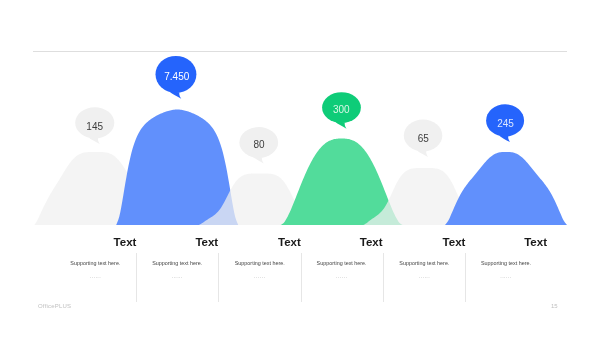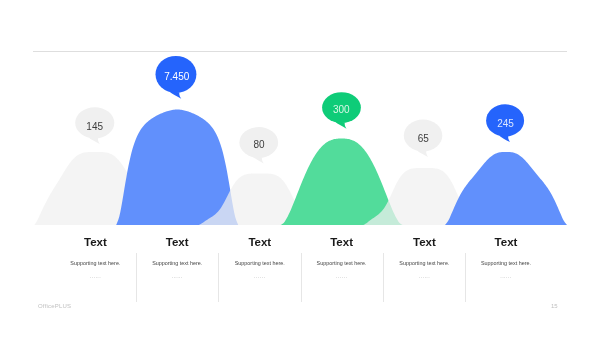--- a/index.html
+++ b/index.html
@@ -2,21 +2,21 @@
 <html><head>
 <meta charset="utf-8">
 <style>
   html,body{margin:0;padding:0;background:#fff;}
   body{width:600px;height:337px;font-family:"Liberation Sans",sans-serif;overflow:hidden;}
   #slide{position:relative;width:600px;height:337px;background:#fff;}
   .topline{position:absolute;left:33px;top:51px;width:534px;height:1px;background:#dedede;}
   svg.art{position:absolute;left:0;top:0;width:600px;height:337px;display:block;}
   .bubble-text{font-family:"Liberation Sans",sans-serif;font-size:10px;text-anchor:middle;dominant-baseline:central;}
   .col{position:absolute;width:82px;text-align:center;}
-  .colhead{font-weight:bold;font-size:11.5px;color:#1a1a1a;line-height:12px;}
+  .colhead{font-weight:bold;font-size:11.5px;color:#1a1a1a;line-height:12px;text-align:right;}
   .colsub{font-size:5.4px;color:#444;margin-top:12px;line-height:6px;}
   .coldots{font-size:5.4px;color:#9a9a9a;margin-top:7px;letter-spacing:.4px;line-height:6px;}
   .vdiv{position:absolute;width:1px;background:#e6e6e6;top:253px;height:49px;}
   .footer-left{position:absolute;left:38px;top:303px;font-size:6px;color:#c0c0c0;letter-spacing:.2px;}
   .footer-right{position:absolute;left:551px;top:303px;font-size:6px;color:#c0c0c0;}
 </style>
 </head>
 <body>
 
 <div id="slide">

